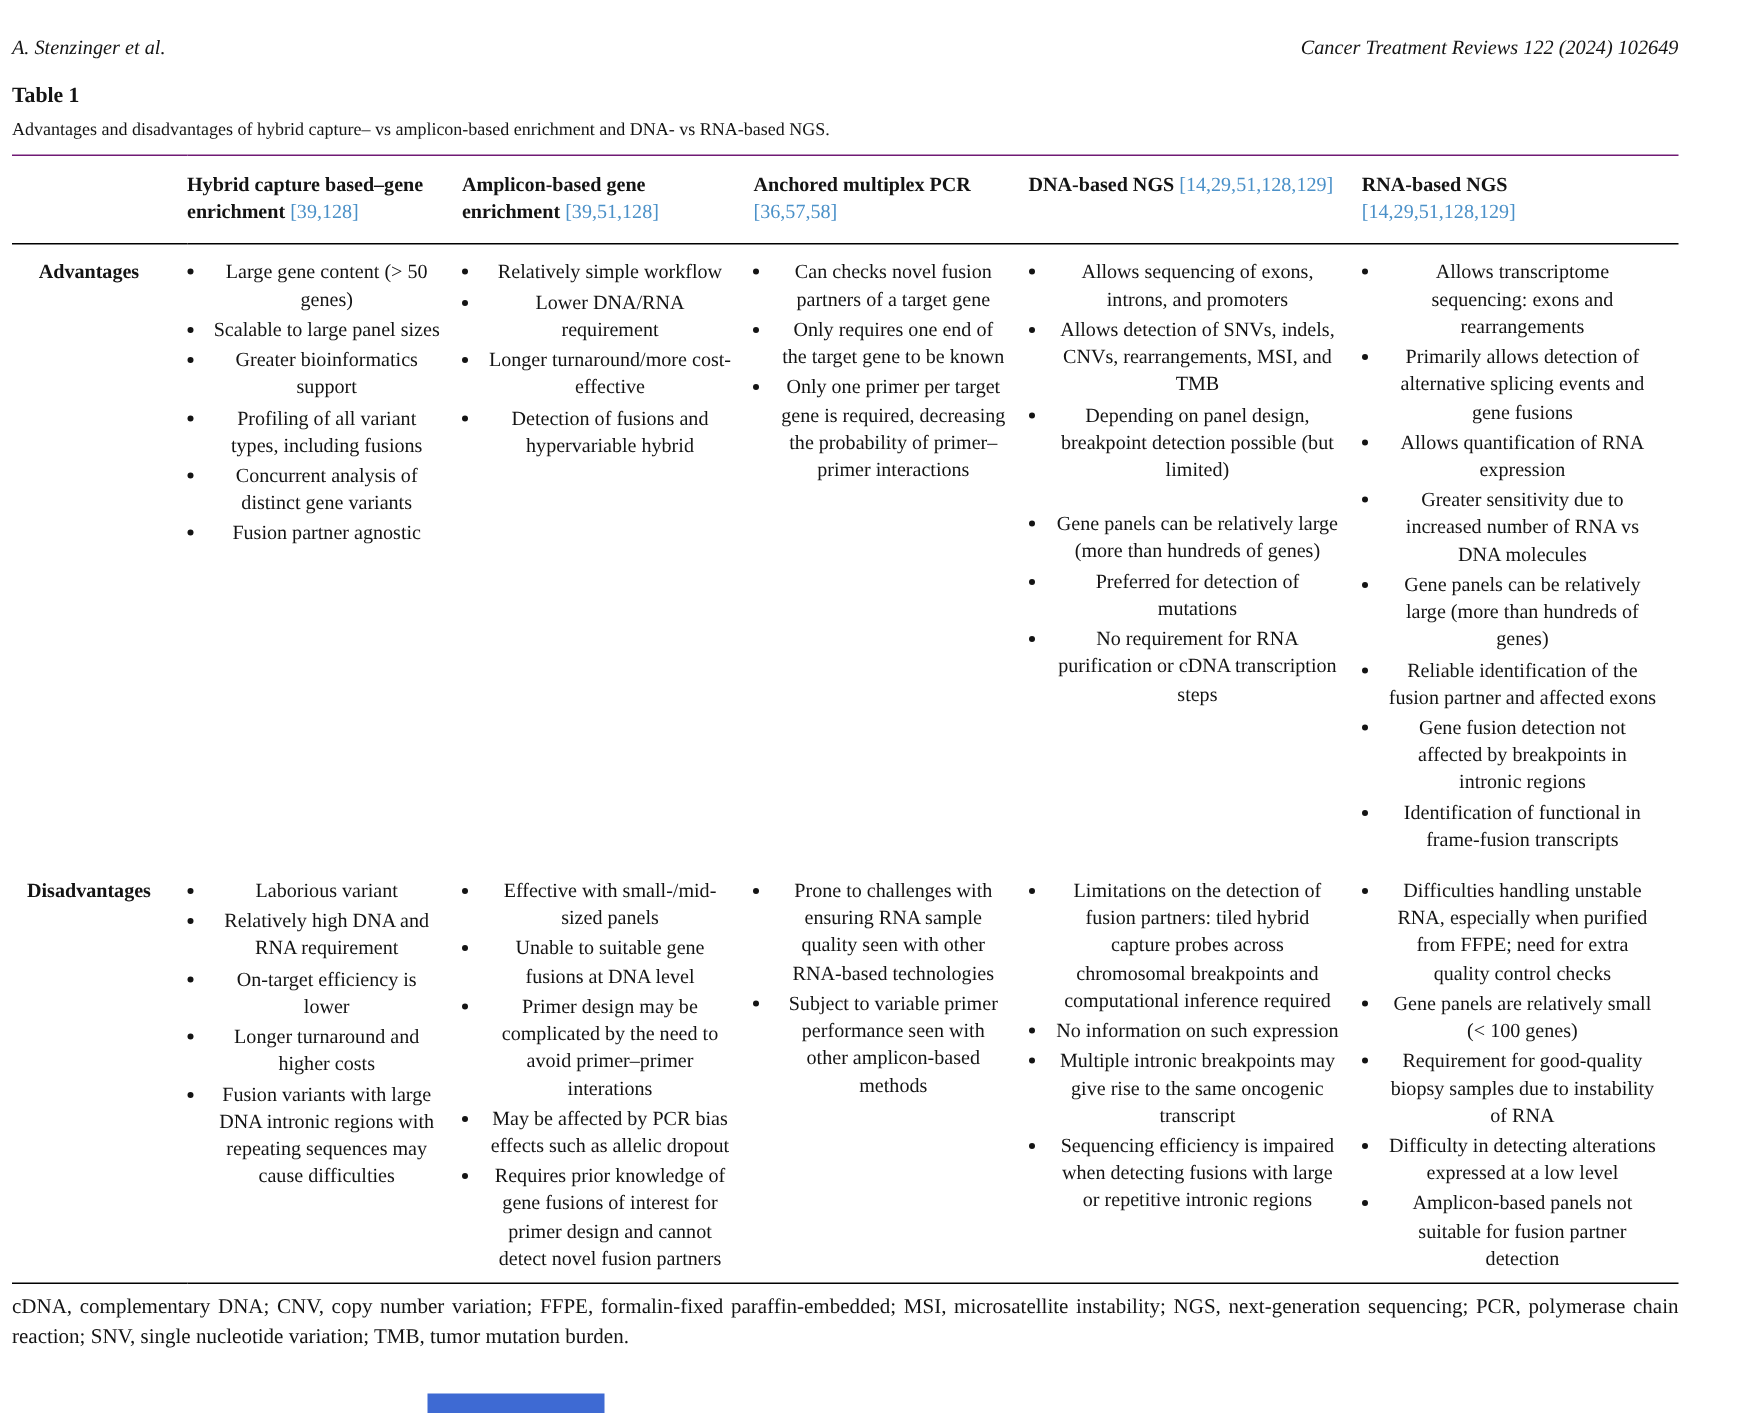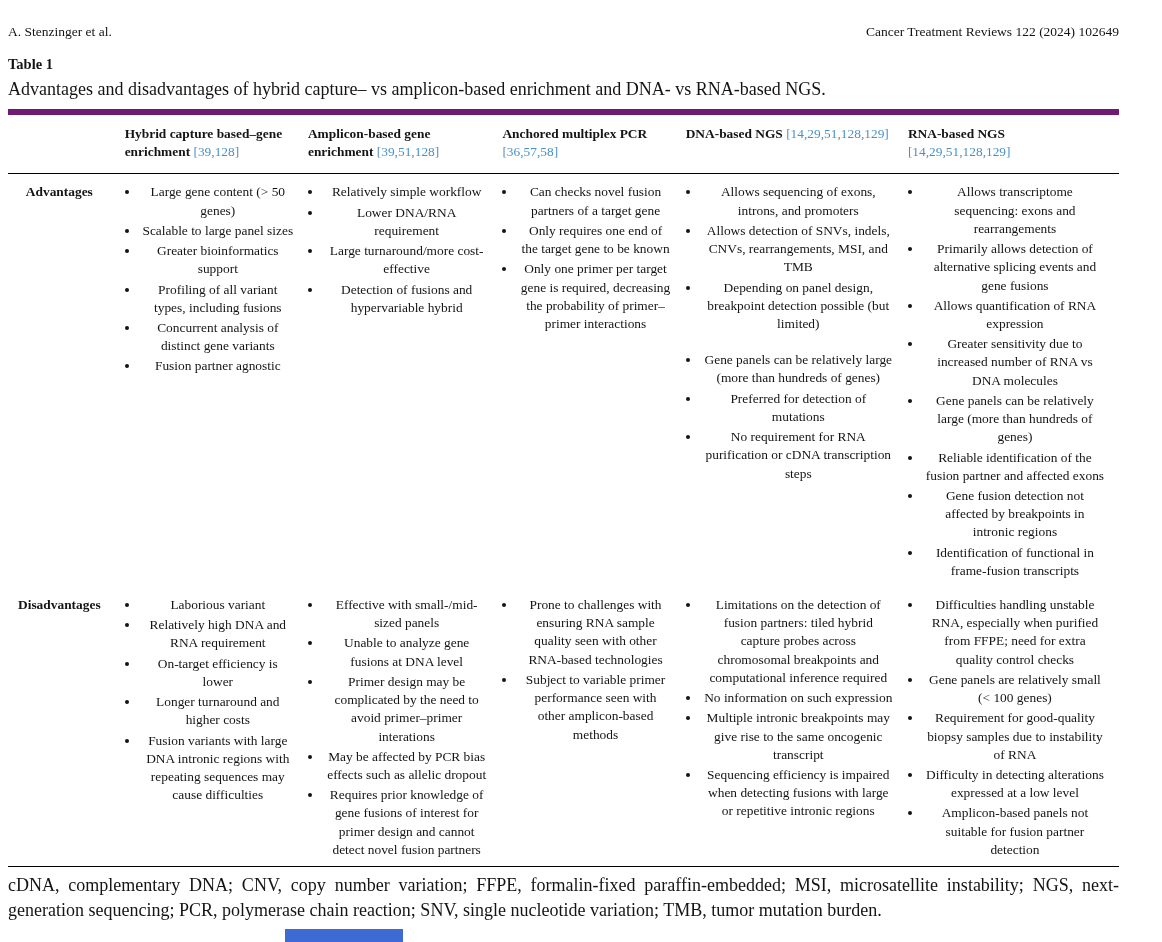--- a/index.html
+++ b/index.html
@@ -12,34 +12,35 @@
     overflow: hidden;
     font-family: "Liberation Serif", "DejaVu Serif", serif;
     color: #141414;
   }
   .page { padding: 24px 43px 0 8px; }
 
   .running-head {
     display: flex;
     justify-content: space-between;
     align-items: baseline;
+    font-style: italic;
     font-size: 13.5px;
   }
 
   .table-block { margin-top: 16px; }
   .table-label { font-weight: bold; font-size: 14.5px; margin-bottom: 6px; }
-  .table-caption { font-size: 18px; margin-bottom: 9px; }
+  .table-caption { font-size: 12px; margin-bottom: 9px; }
 
   table.data-table {
     width: 100%;
     border-collapse: collapse;
     table-layout: fixed;
     font-size: 13.4px;
     line-height: 1.36;
-    border-top: 6px solid #701a75;
+    border-top: 1px solid #701a75;
     border-bottom: 1px solid #000;
   }
   .data-table thead th {
     text-align: left;
     vertical-align: top;
     font-weight: normal;
     padding: 10px 14px 12px 0;
     border-bottom: 1px solid #000;
   }
   .col-title { font-weight: bold; }
@@ -50,21 +51,21 @@
     text-align: center;
     padding: 9px 14px 5px 0;
   }
   td.rowlabel { font-weight: bold; }
 
   ul.cell-list { margin: 0; padding-left: 15px; }
   ul.cell-list li { margin: 0 0 2px 0; padding-left: 2px; }
   ul.cell-list li.spacer { list-style: none; height: 16px; margin: 0; }
 
   .footnote {
-    font-size: 18px;
+    font-size: 14px;
     margin-top: 6px;
     line-height: 1.4;
     text-align: justify;
   }
 
   .blue-bar {
     position: absolute;
     left: 285px;
     bottom: 0;
     width: 118px;
@@ -130,21 +131,21 @@
                 <li>Greater bioinformatics support</li>
                 <li>Profiling of all variant types, including fusions</li>
                 <li>Concurrent analysis of distinct gene variants</li>
                 <li>Fusion partner agnostic</li>
               </ul>
             </td>
             <td>
               <ul class="cell-list">
                 <li>Relatively simple workflow</li>
                 <li>Lower DNA/RNA requirement</li>
-                <li>Large turnaround/more cost-effective</li>
+                <li>Longer turnaround/more cost-effective</li>
                 <li>Detection of fusions and hypervariable hybrid</li>
               </ul>
             </td>
             <td>
               <ul class="cell-list">
                 <li>Can checks novel fusion partners of a target gene</li>
                 <li>Only requires one end of the target gene to be known</li>
                 <li>Only one primer per target gene is required, decreasing the probability of primer–primer interactions</li>
               </ul>
             </td>
@@ -179,21 +180,21 @@
                 <li>Laborious variant</li>
                 <li>Relatively high DNA and RNA requirement</li>
                 <li>On-target efficiency is lower</li>
                 <li>Longer turnaround and higher costs</li>
                 <li>Fusion variants with large DNA intronic regions with repeating sequences may cause difficulties</li>
               </ul>
             </td>
             <td>
               <ul class="cell-list">
                 <li>Effective with small-/mid-sized panels</li>
-                <li>Unable to analyze gene fusions at DNA level</li>
+                <li>Unable to suitable gene fusions at DNA level</li>
                 <li>Primer design may be complicated by the need to avoid primer–primer interations</li>
                 <li>May be affected by PCR bias effects such as allelic dropout</li>
                 <li>Requires prior knowledge of gene fusions of interest for primer design and cannot detect novel fusion partners</li>
               </ul>
             </td>
             <td>
               <ul class="cell-list">
                 <li>Prone to challenges with ensuring RNA sample quality seen with other RNA-based technologies</li>
                 <li>Subject to variable primer performance seen with other amplicon-based methods</li>
               </ul>

